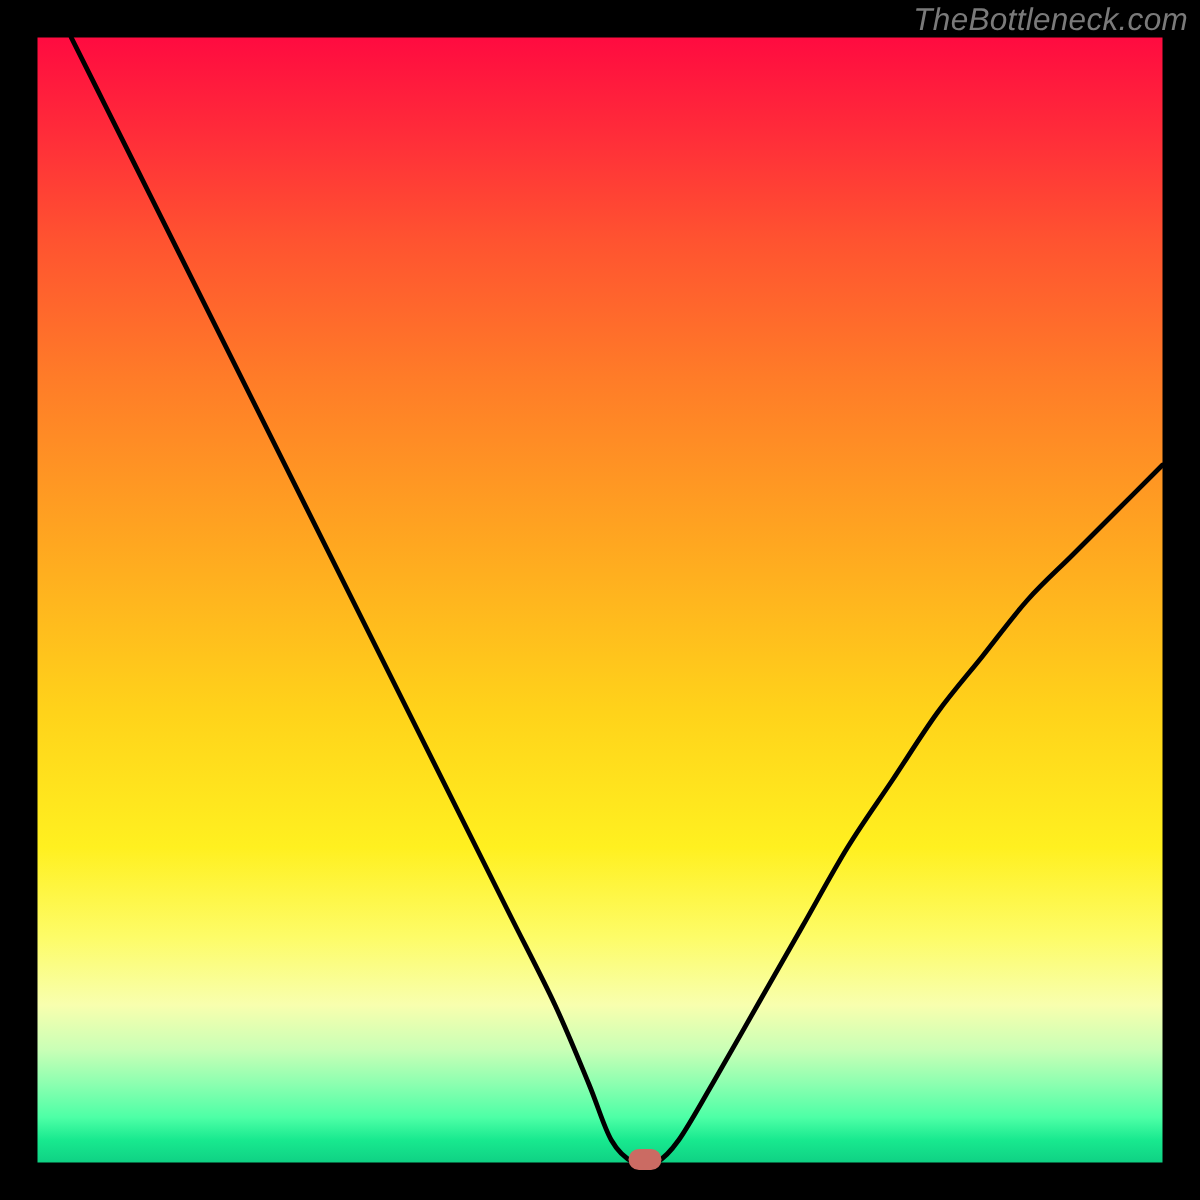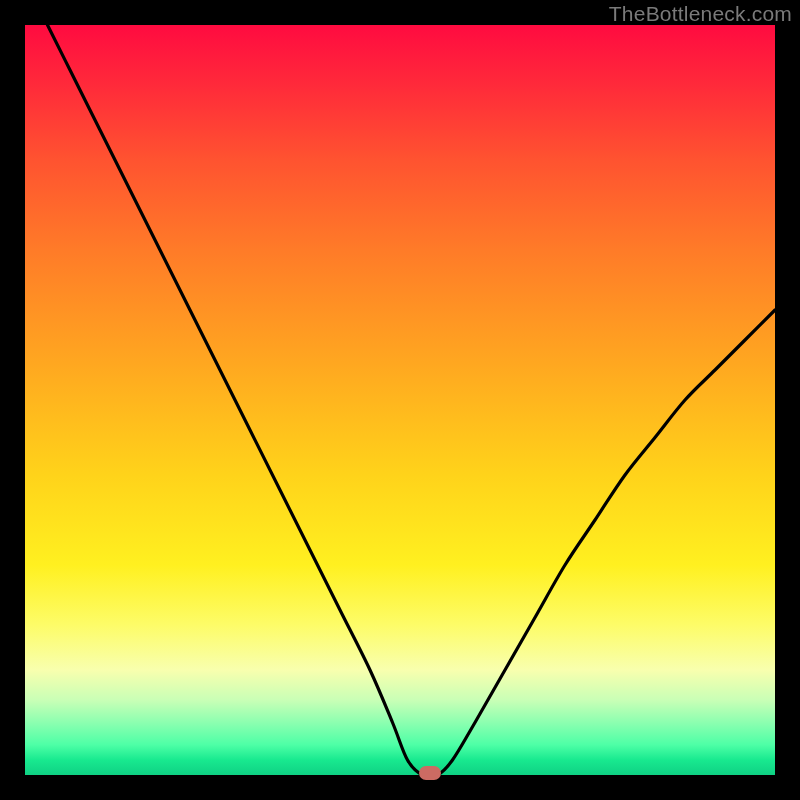--- a/index.html
+++ b/index.html
@@ -45,20 +45,21 @@
   }
   .watermark {
     position: absolute;
     top: 2px;
     right: 8px;
     color: #7a7a7a;
     font-size: 21px;
     letter-spacing: 0.2px;
     font-weight: 400;
     user-select: none;
+    font-style: italic;
   }
   svg.curve {
     position: absolute;
     left: 0;
     top: 0;
     width: 750px;
     height: 750px;
     overflow: visible;
   }
   .marker {

